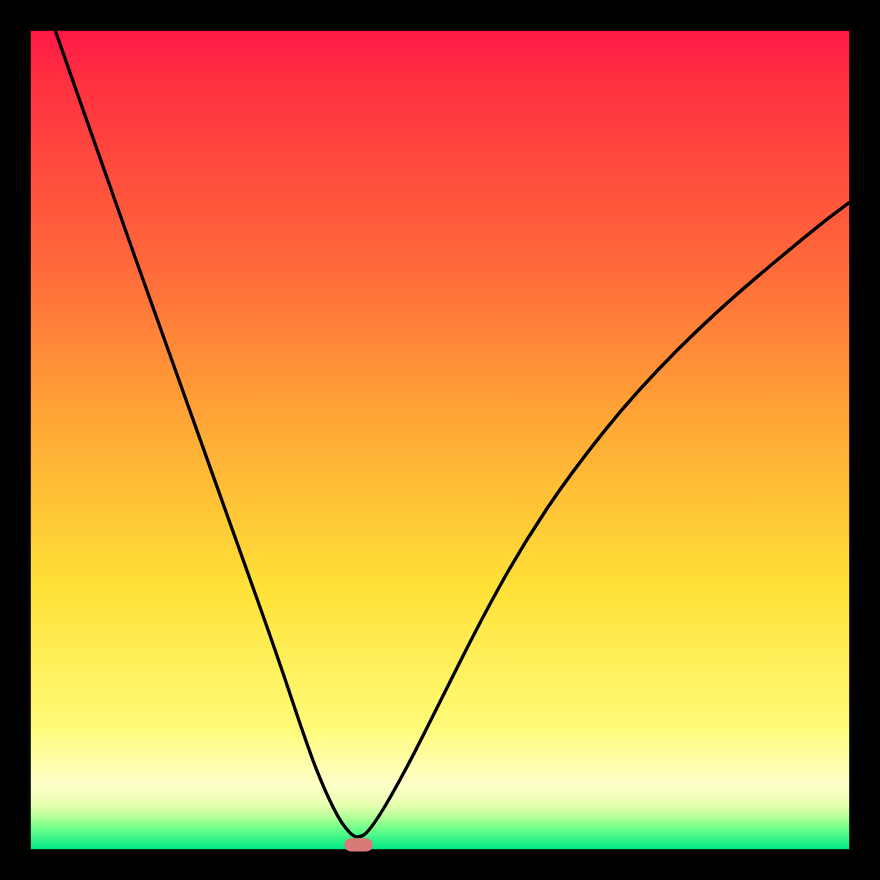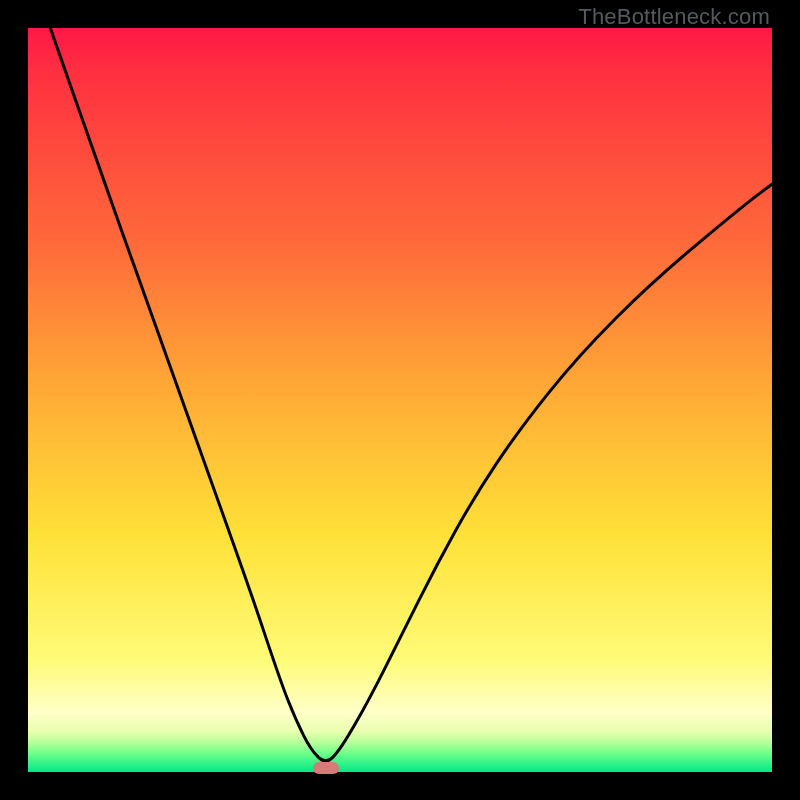--- a/index.html
+++ b/index.html
@@ -71,15 +71,14 @@
 <div class="frame">
 
   <div class="plot-area"></div>
 
   <svg class="curve" viewBox="0 0 744 744" preserveAspectRatio="none">
     <path id="curve-path" d="M 22.3 0.0 Q 22.3 0.0 48.4 74.4 Q 74.4 148.8 93.0 200.9 Q 111.6 253.0 130.2 305.0 Q 148.8 357.1 167.4 409.2 Q 186.0 461.3 204.6 513.4 Q 223.2 565.4 238.1 610.1 Q 253.0 654.7 260.4 673.3 Q 267.8 691.9 275.3 706.8 Q 282.7 721.7 290.2 729.1 Q 297.6 736.6 305.0 729.1 Q 312.5 721.7 327.4 695.6 Q 342.2 669.6 357.1 639.8 Q 372.0 610.1 390.6 572.9 Q 409.2 535.7 427.8 502.2 Q 446.4 468.7 468.7 435.2 Q 491.0 401.8 520.8 364.6 Q 550.6 327.4 587.8 290.2 Q 625.0 253.0 669.6 215.8 Q 714.2 178.6 729.1 167.4 T 744.0 156.2" fill="none" stroke="#000" stroke-width="3" stroke-linecap="round" stroke-linejoin="round"></path>
   </svg>
 
   <div id="marker" class="marker" style="left: 312.6px; top: 762.28px; background: rgb(216, 122, 120);"></div>
 
-  <div class="watermark">TheBottleneck.com</div>
 
 </div>
 
 </body></html>

